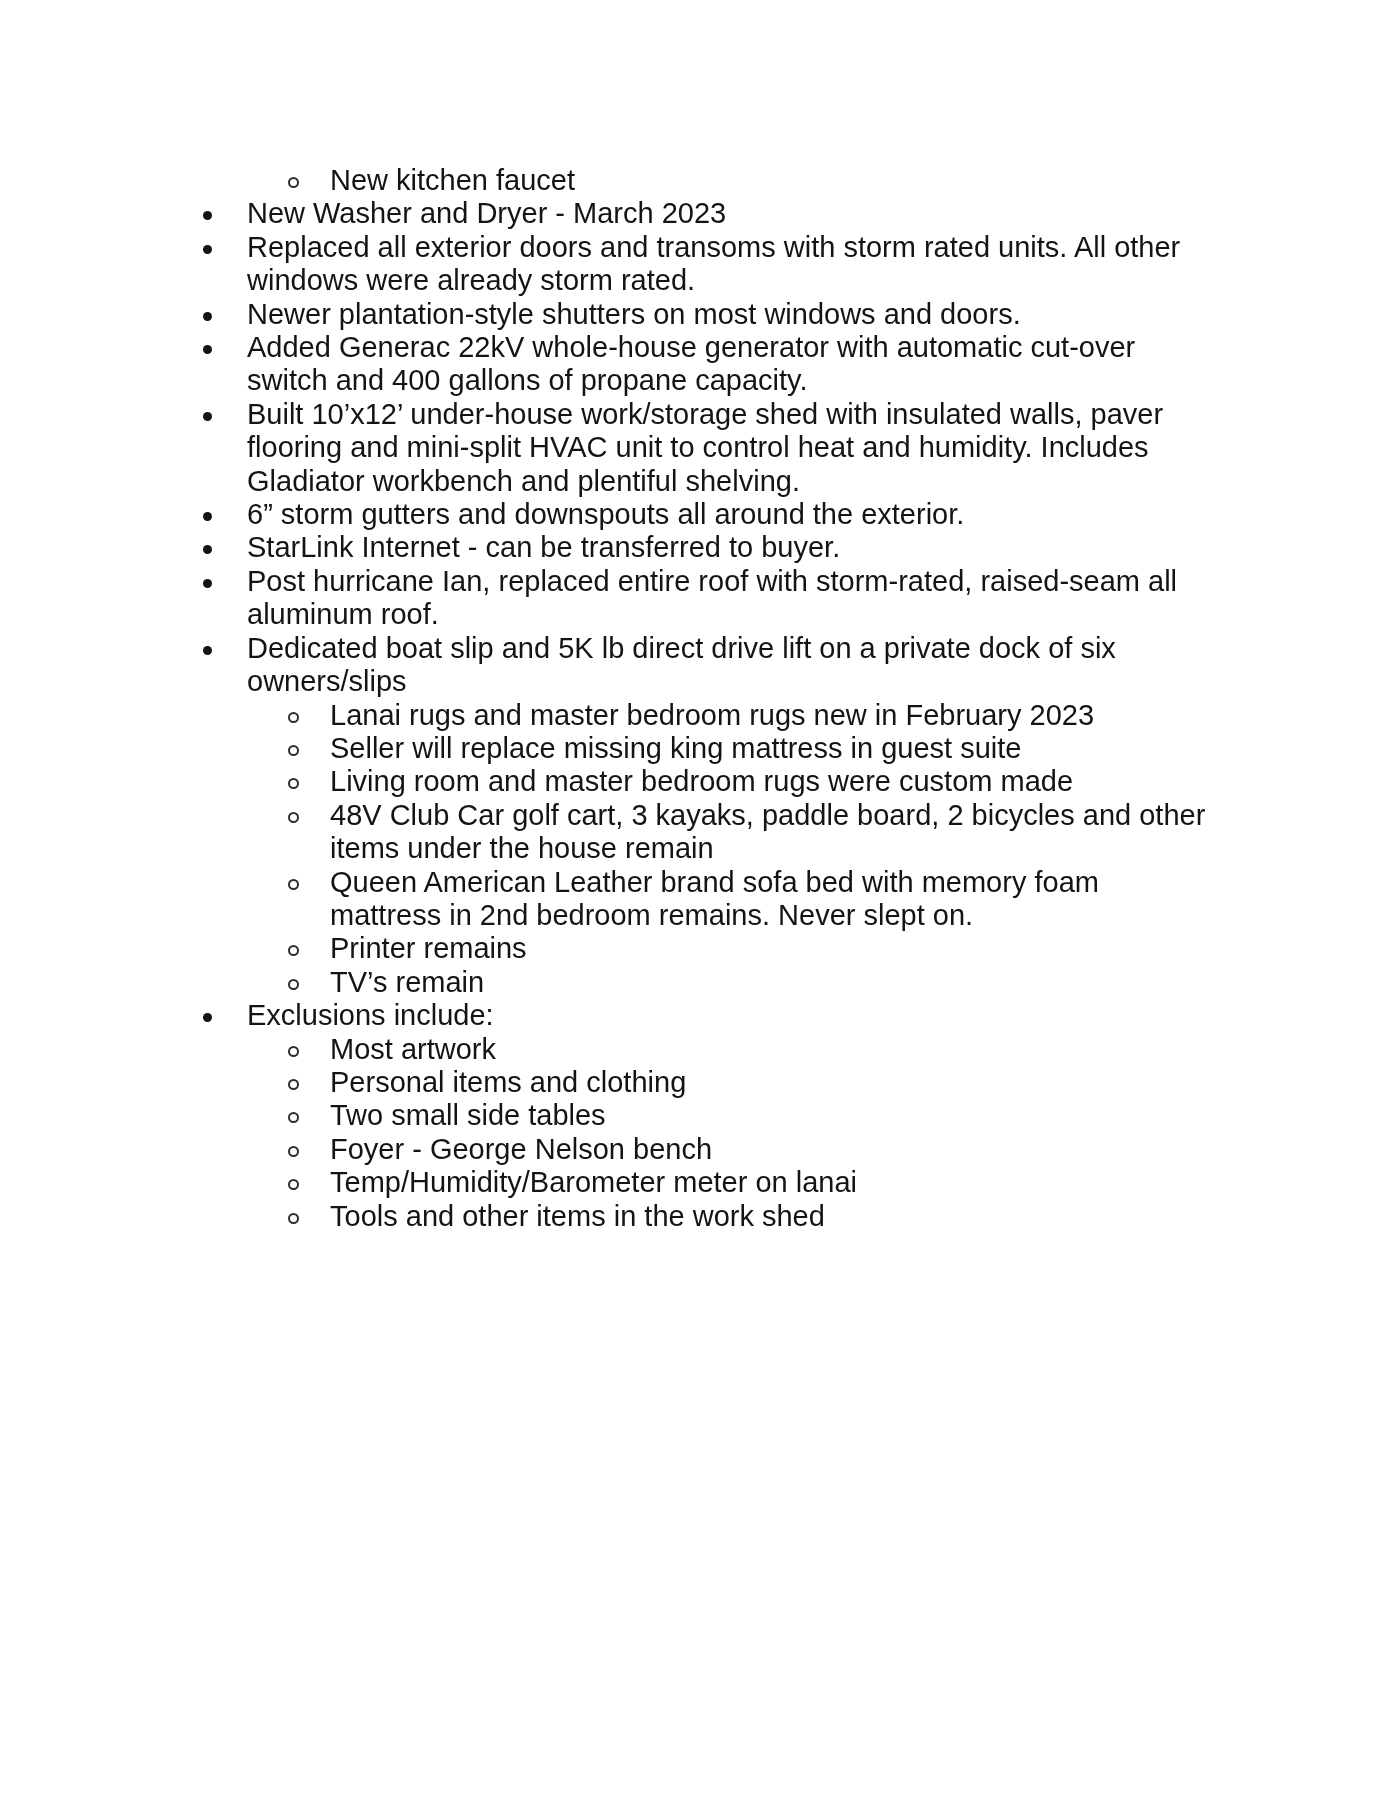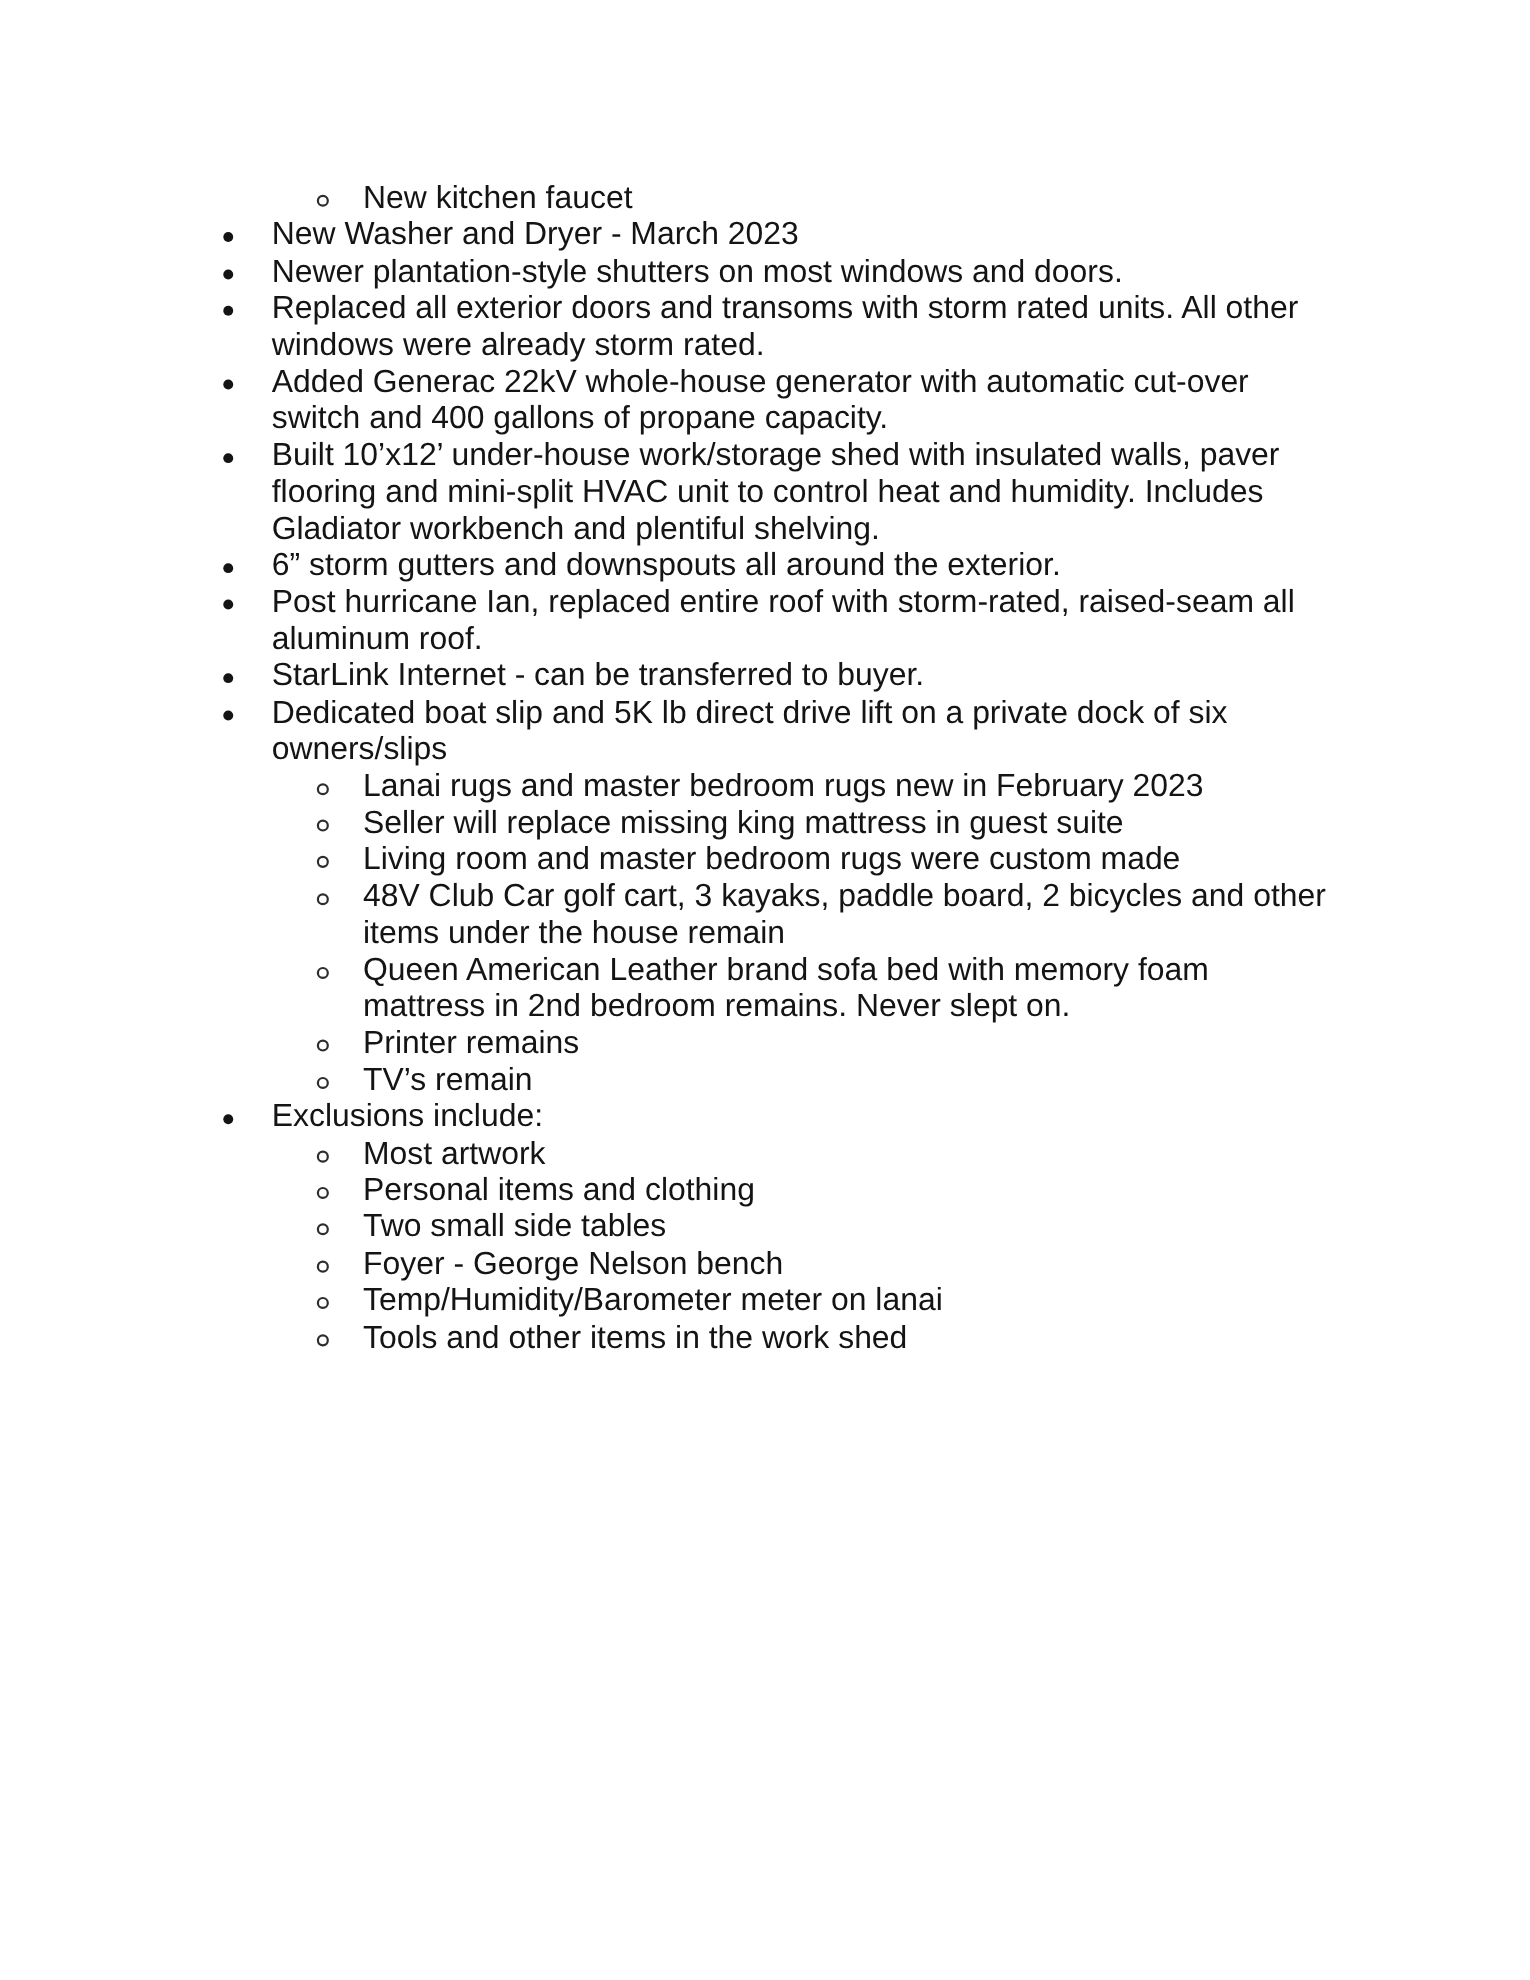--- a/index.html
+++ b/index.html
@@ -67,50 +67,50 @@
       <div class="item l2">
         <span class="marker"></span>
         <span class="text">New kitchen faucet</span>
       </div>
       <div class="item l1">
         <span class="marker"></span>
         <span class="text">New Washer and Dryer - March 2023</span>
       </div>
       <div class="item l1">
         <span class="marker"></span>
-        <span class="text">Newer plantation-style shutters on most windows and doors.</span>
+        <span class="text">Replaced all exterior doors and transoms with storm rated units. All other
+windows were already storm rated.</span>
       </div>
       <div class="item l1">
         <span class="marker"></span>
-        <span class="text">Replaced all exterior doors and transoms with storm rated units. All other
-windows were already storm rated.</span>
+        <span class="text">Newer plantation-style shutters on most windows and doors.</span>
       </div>
       <div class="item l1">
         <span class="marker"></span>
         <span class="text">Added Generac 22kV whole-house generator with automatic cut-over
 switch and 400 gallons of propane capacity.</span>
       </div>
       <div class="item l1">
         <span class="marker"></span>
         <span class="text">Built 10’x12’ under-house work/storage shed with insulated walls, paver
 flooring and mini-split HVAC unit to control heat and humidity. Includes
 Gladiator workbench and plentiful shelving.</span>
       </div>
       <div class="item l1">
         <span class="marker"></span>
         <span class="text">6” storm gutters and downspouts all around the exterior.</span>
       </div>
       <div class="item l1">
         <span class="marker"></span>
-        <span class="text">Post hurricane Ian, replaced entire roof with storm-rated, raised-seam all
-aluminum roof.</span>
+        <span class="text">StarLink Internet - can be transferred to buyer.</span>
       </div>
       <div class="item l1">
         <span class="marker"></span>
-        <span class="text">StarLink Internet - can be transferred to buyer.</span>
+        <span class="text">Post hurricane Ian, replaced entire roof with storm-rated, raised-seam all
+aluminum roof.</span>
       </div>
       <div class="item l1">
         <span class="marker"></span>
         <span class="text">Dedicated boat slip and 5K lb direct drive lift on a private dock of six
 owners/slips</span>
       </div>
       <div class="item l2">
         <span class="marker"></span>
         <span class="text">Lanai rugs and master bedroom rugs new in February 2023</span>
       </div>

